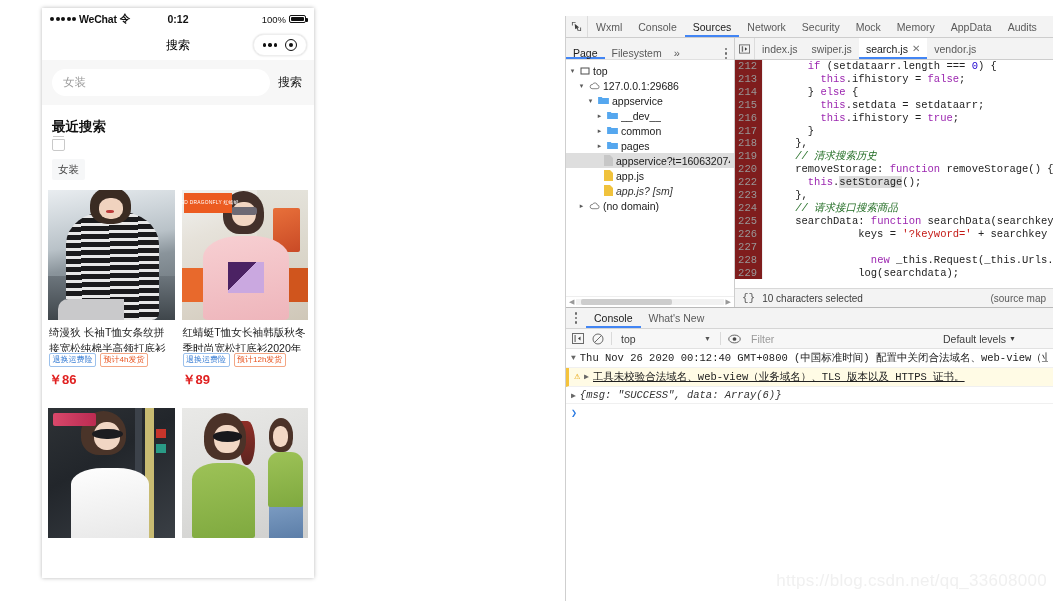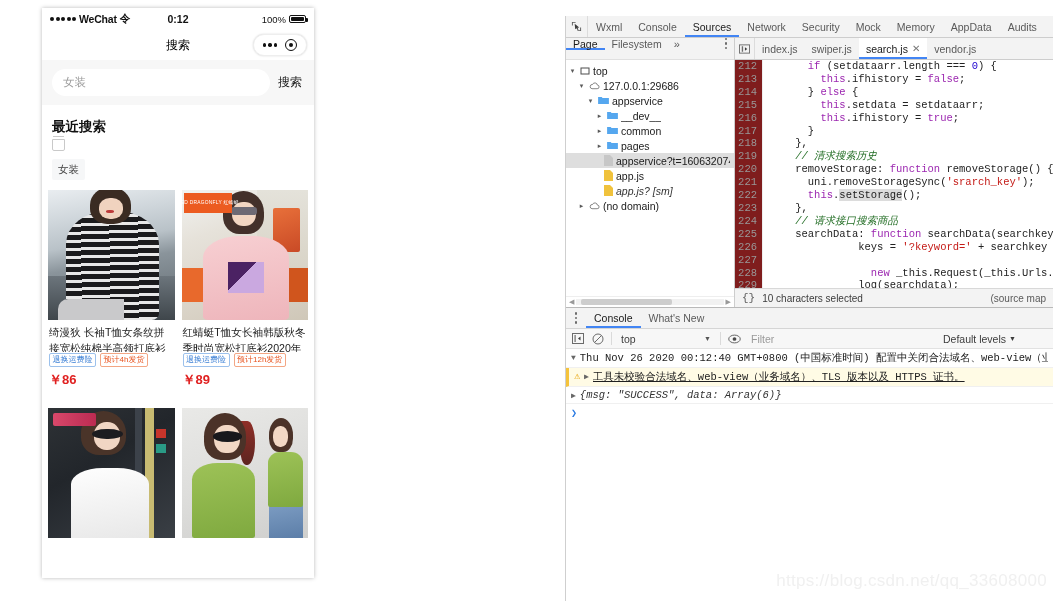--- a/index.html
+++ b/index.html
@@ -158,21 +158,21 @@
   }
   .dt-tab.sel { color:#1a1a1a; box-shadow:inset 0 -2px 0 #4285f4; }
 
   .dt-body { flex:1; display:flex; min-height:0; }
 
   
   .nav-pane {
     width:169px; flex:none; border-right:1px solid #cdcdcd; display:flex; flex-direction:column;
     background:#fff; min-height:0;
   }
-  .nav-subbar { height:22px; display:flex; align-items:flex-start; border-bottom:1px solid #e0e0e0; background:#f3f3f3;}
+  .nav-subbar { height:22px; display:flex; align-items:flex-end; border-bottom:1px solid #e0e0e0; background:#f3f3f3;}
   .nav-subtab { padding:0 7px; font-size:10.5px; color:#5a5a5a; display:flex; align-items:center; cursor:pointer; white-space:nowrap;}
   .nav-subtab.sel { color:#1a1a1a; box-shadow:inset 0 -2px 0 #4285f4;}
   .nav-more { padding:0 5px; display:flex; align-items:center; color:#5a5a5a; font-size:11px; cursor:pointer;}
   .nav-kebab { margin-left:auto; padding:0 7px; display:flex; align-items:center; cursor:pointer;}
   .kebab { display:flex; flex-direction:column; gap:2px;}
   .kebab i{width:2.4px;height:2.4px;border-radius:50%;background:#6b6b6b;display:block;}
 
   .tree { flex:1; overflow:hidden; padding-top:3px; font-size:10.5px; color:#202020; }
   .tnode { height:15px; display:flex; align-items:center; gap:3px; white-space:nowrap; cursor:pointer; padding-right:4px;}
   .tnode.sel { background:#dedede; }
@@ -564,21 +564,20 @@
       <div class="code">
         <div class="crow"><span class="gut">212</span><span class="csrc">      <span class="kw">if</span> (setdataarr.length === <span class="num">0</span>) {</span></div>
         <div class="crow"><span class="gut">213</span><span class="csrc">        <span class="kw">this</span>.ifhistory = <span class="kw">false</span>;</span></div>
         <div class="crow"><span class="gut">214</span><span class="csrc">      } <span class="kw">else</span> {</span></div>
         <div class="crow"><span class="gut">215</span><span class="csrc">        <span class="kw">this</span>.setdata = setdataarr;</span></div>
         <div class="crow"><span class="gut">216</span><span class="csrc">        <span class="kw">this</span>.ifhistory = <span class="kw">true</span>;</span></div>
         <div class="crow"><span class="gut">217</span><span class="csrc">      }</span></div>
         <div class="crow"><span class="gut">218</span><span class="csrc">    },</span></div>
         <div class="crow"><span class="gut">219</span><span class="csrc">    <span class="com">// 清求搜索历史</span></span></div>
         <div class="crow"><span class="gut">220</span><span class="csrc">    removeStorage: <span class="kw">function</span> removeStorage() {</span></div>
-        <div class="crow"><span class="gut">221</span><span class="csrc">      uni.removeStorageSync(<span class="str">'srarch_key'</span>);</span></div>
         <div class="crow"><span class="gut">222</span><span class="csrc">      <span class="kw">this</span>.<span style="background:#dcdcdc">setStorage</span>();</span></div>
         <div class="crow"><span class="gut">223</span><span class="csrc">    },</span></div>
         <div class="crow"><span class="gut">224</span><span class="csrc">    <span class="com">// 请求接口搜索商品</span></span></div>
         <div class="crow"><span class="gut">225</span><span class="csrc">    searchData: <span class="kw">function</span> searchData(searchkey) { _this</span></div>
         <div class="crow"><span class="gut">226</span><span class="csrc">              keys = <span class="str">'?keyword='</span> + searchkey +  + </span></div>
         <div class="crow"><span class="gut">227</span><span class="csrc"> </span></div>
         <div class="crow"><span class="gut">228</span><span class="csrc">                <span class="kw">new</span> _this.Request(_this.Urls.m().searchu</span></div>
         <div class="crow"><span class="gut">229</span><span class="csrc">              log(searchdata);</span></div>
 
       </div>

